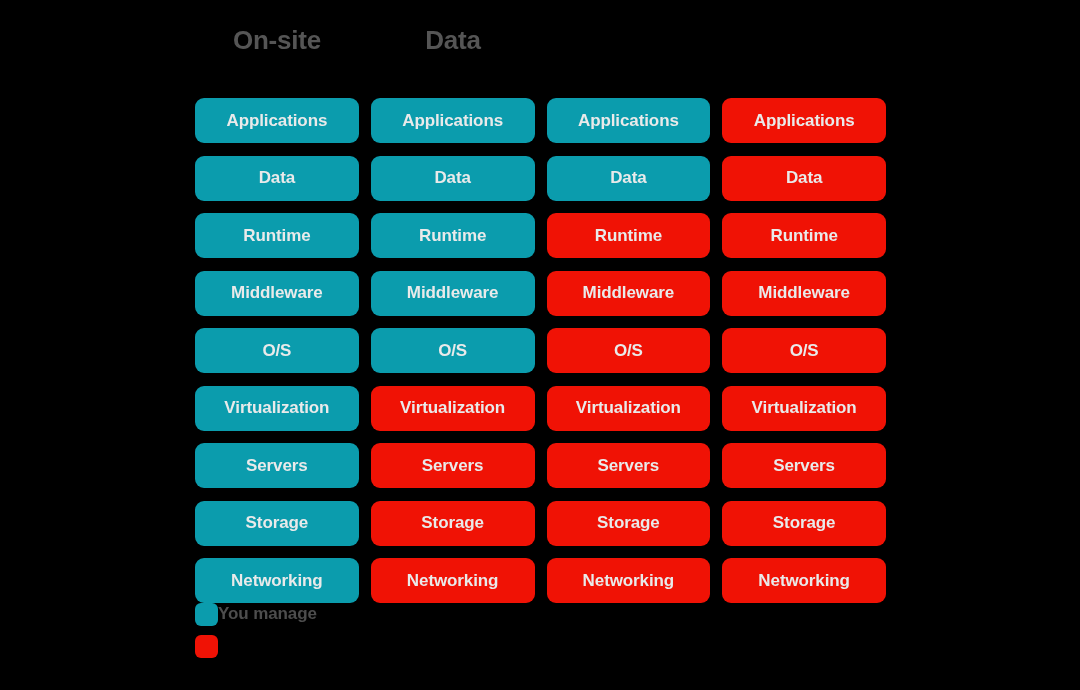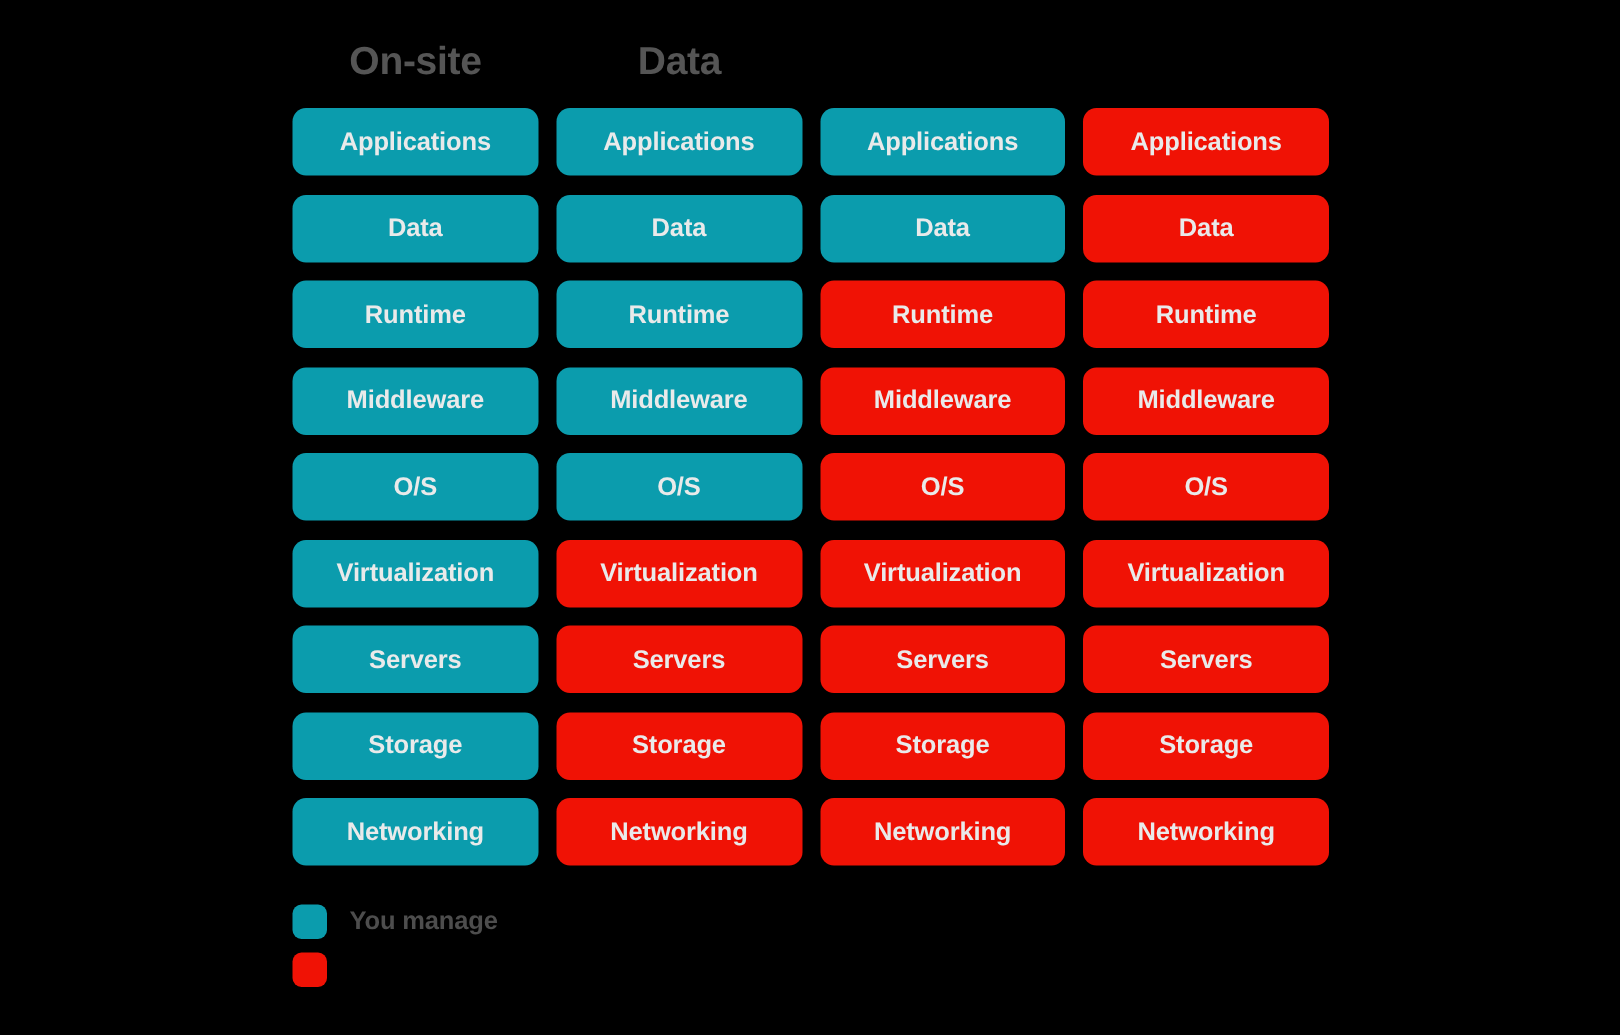--- a/index.html
+++ b/index.html
@@ -60,20 +60,21 @@
     height: 45px;
   }
   .cell {
     width: 190px;
     height: 45px;
     border-radius: 9px;
     display: flex;
     align-items: center;
     justify-content: center;
     box-sizing: border-box;
+    margin-top: 26px;
   }
   .cell span {
     font-size: 17px;
     font-weight: bold;
     color: #e9eaea;
     letter-spacing: -0.1px;
     white-space: nowrap;
   }
   .cell.customer { background: #0b9cad; }
   .cell.provider { background: #f01205; }
@@ -94,21 +95,20 @@
   }
   .legend-swatch {
     width: 23px;
     height: 23px;
     border-radius: 6px;
     flex: 0 0 auto;
   }
   .legend-swatch.customer { background: #0b9cad; }
   .legend-swatch.provider { background: #f01205; }
   .legend-label {
-    margin-left: 15px;
     font-size: 17px;
     font-weight: bold;
     color: #4d4d4d;
     letter-spacing: -0.1px;
     white-space: nowrap;
   }
 </style>
 </head>
 <body>
 

